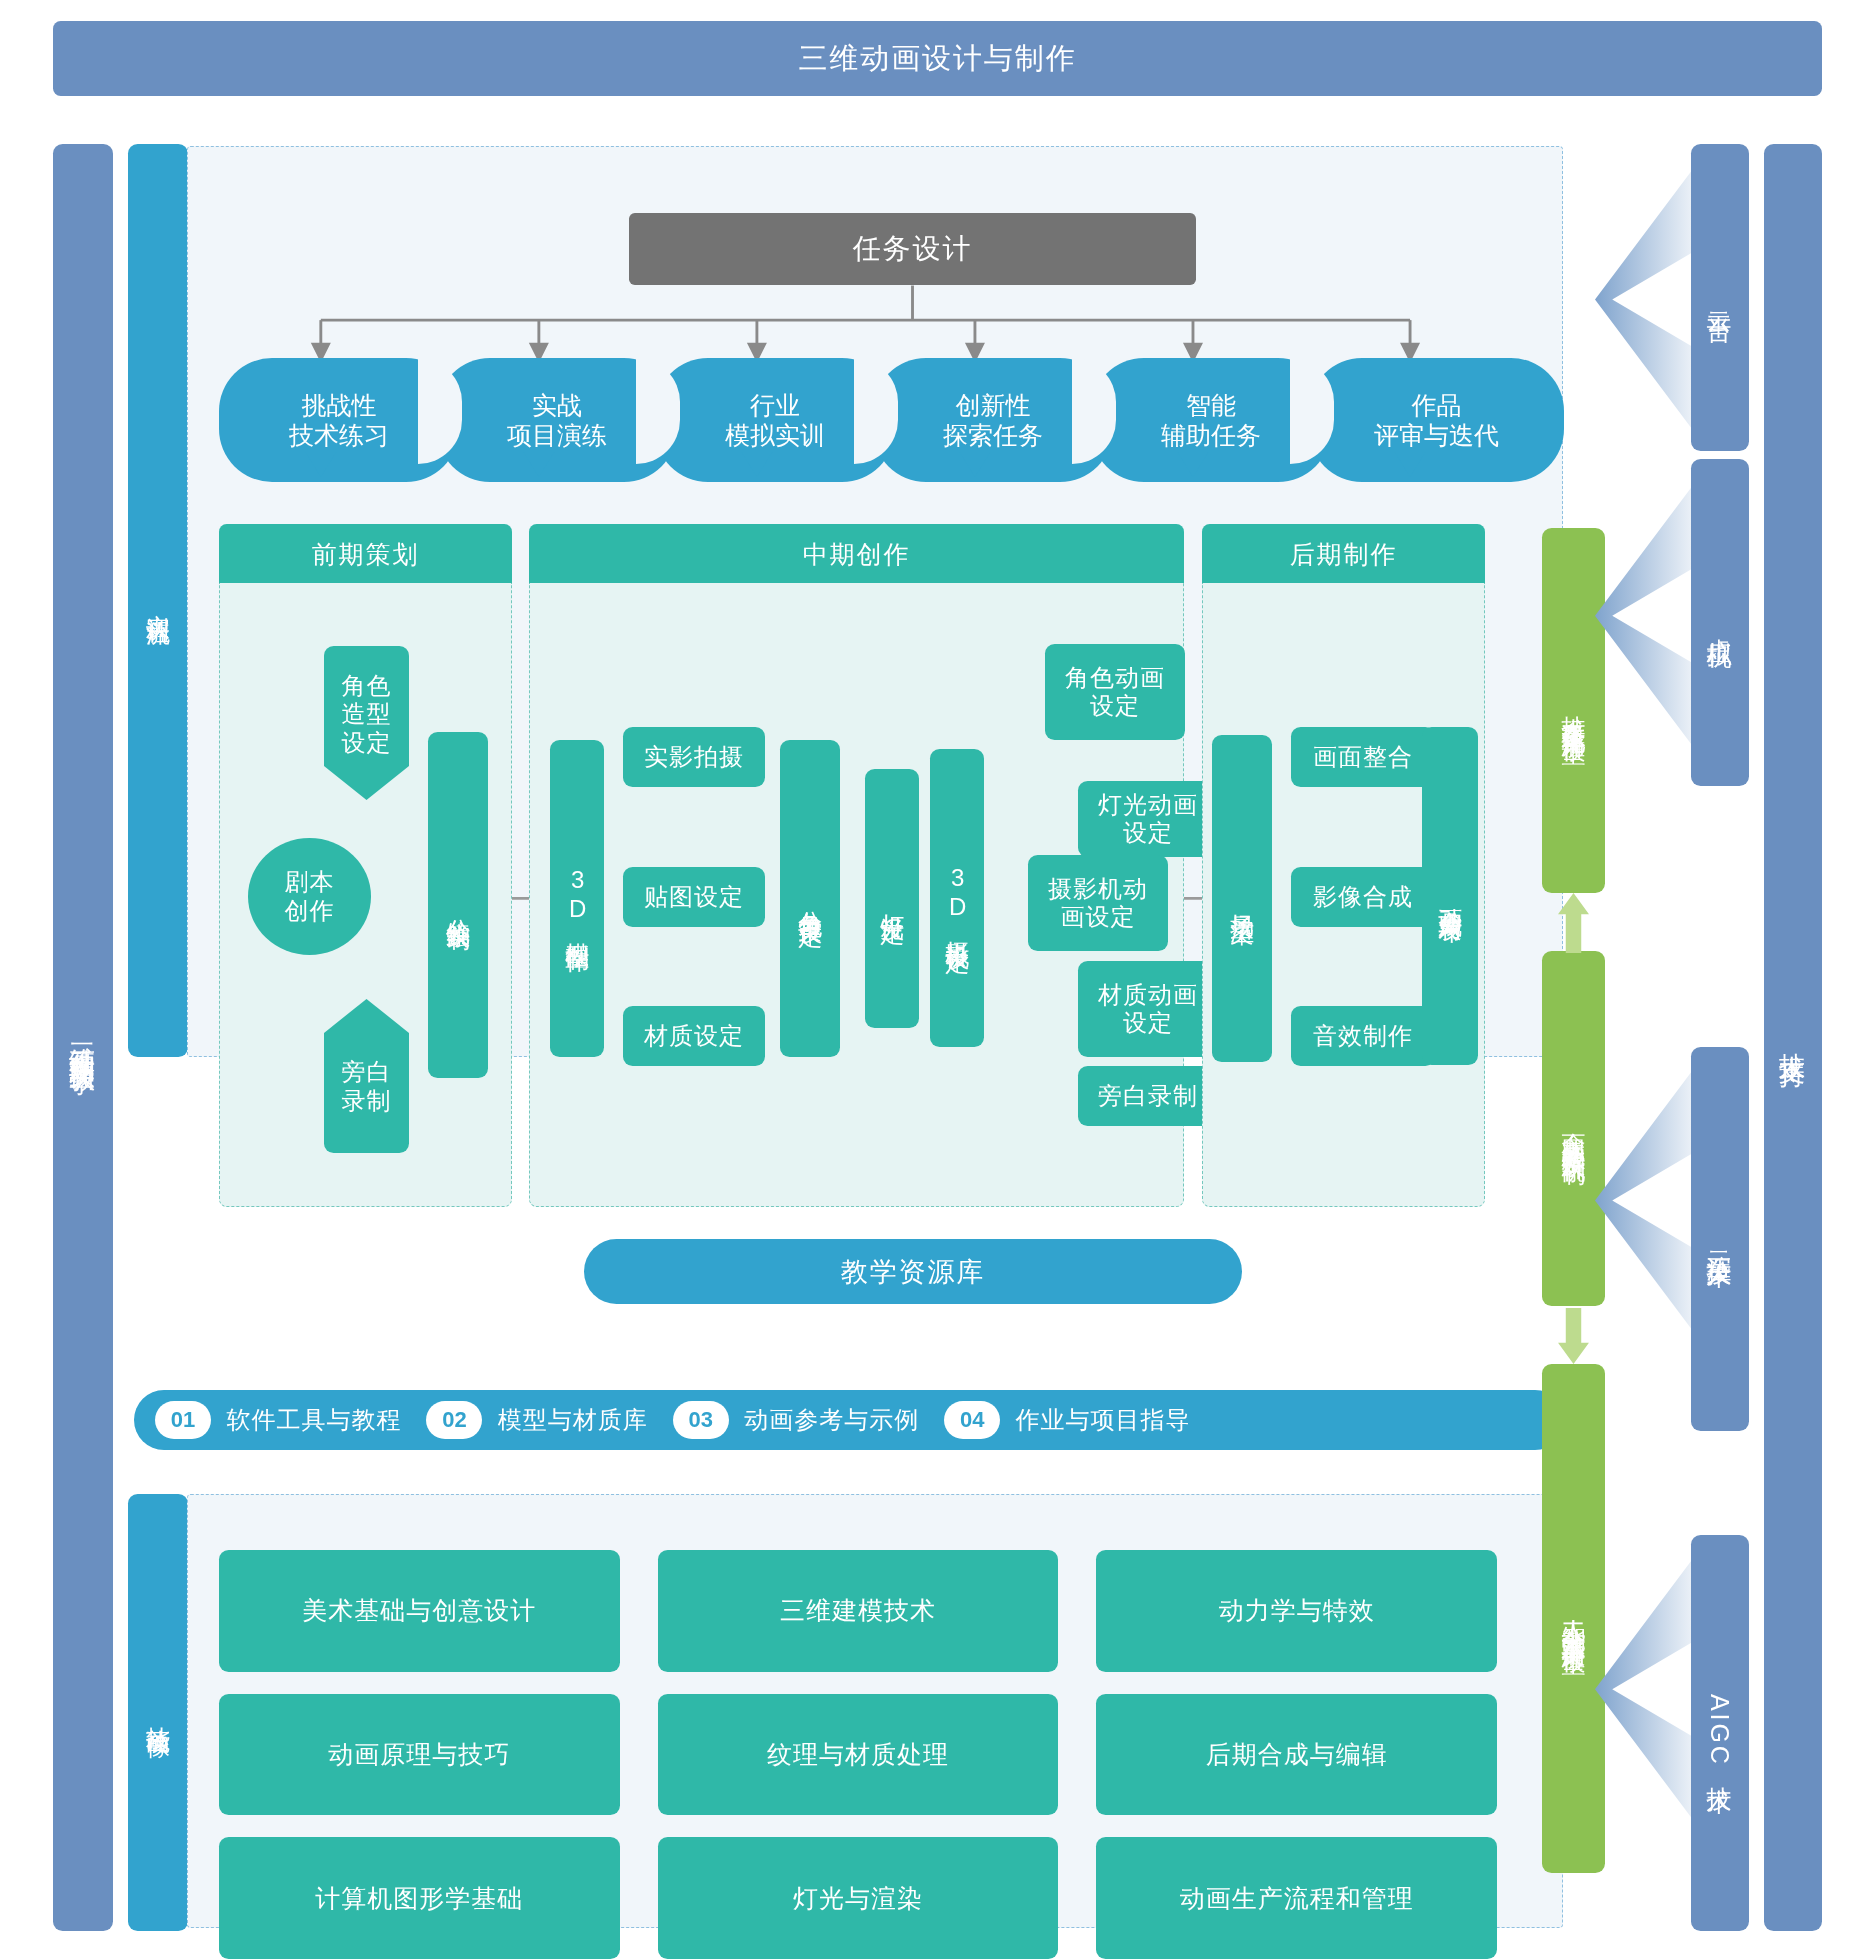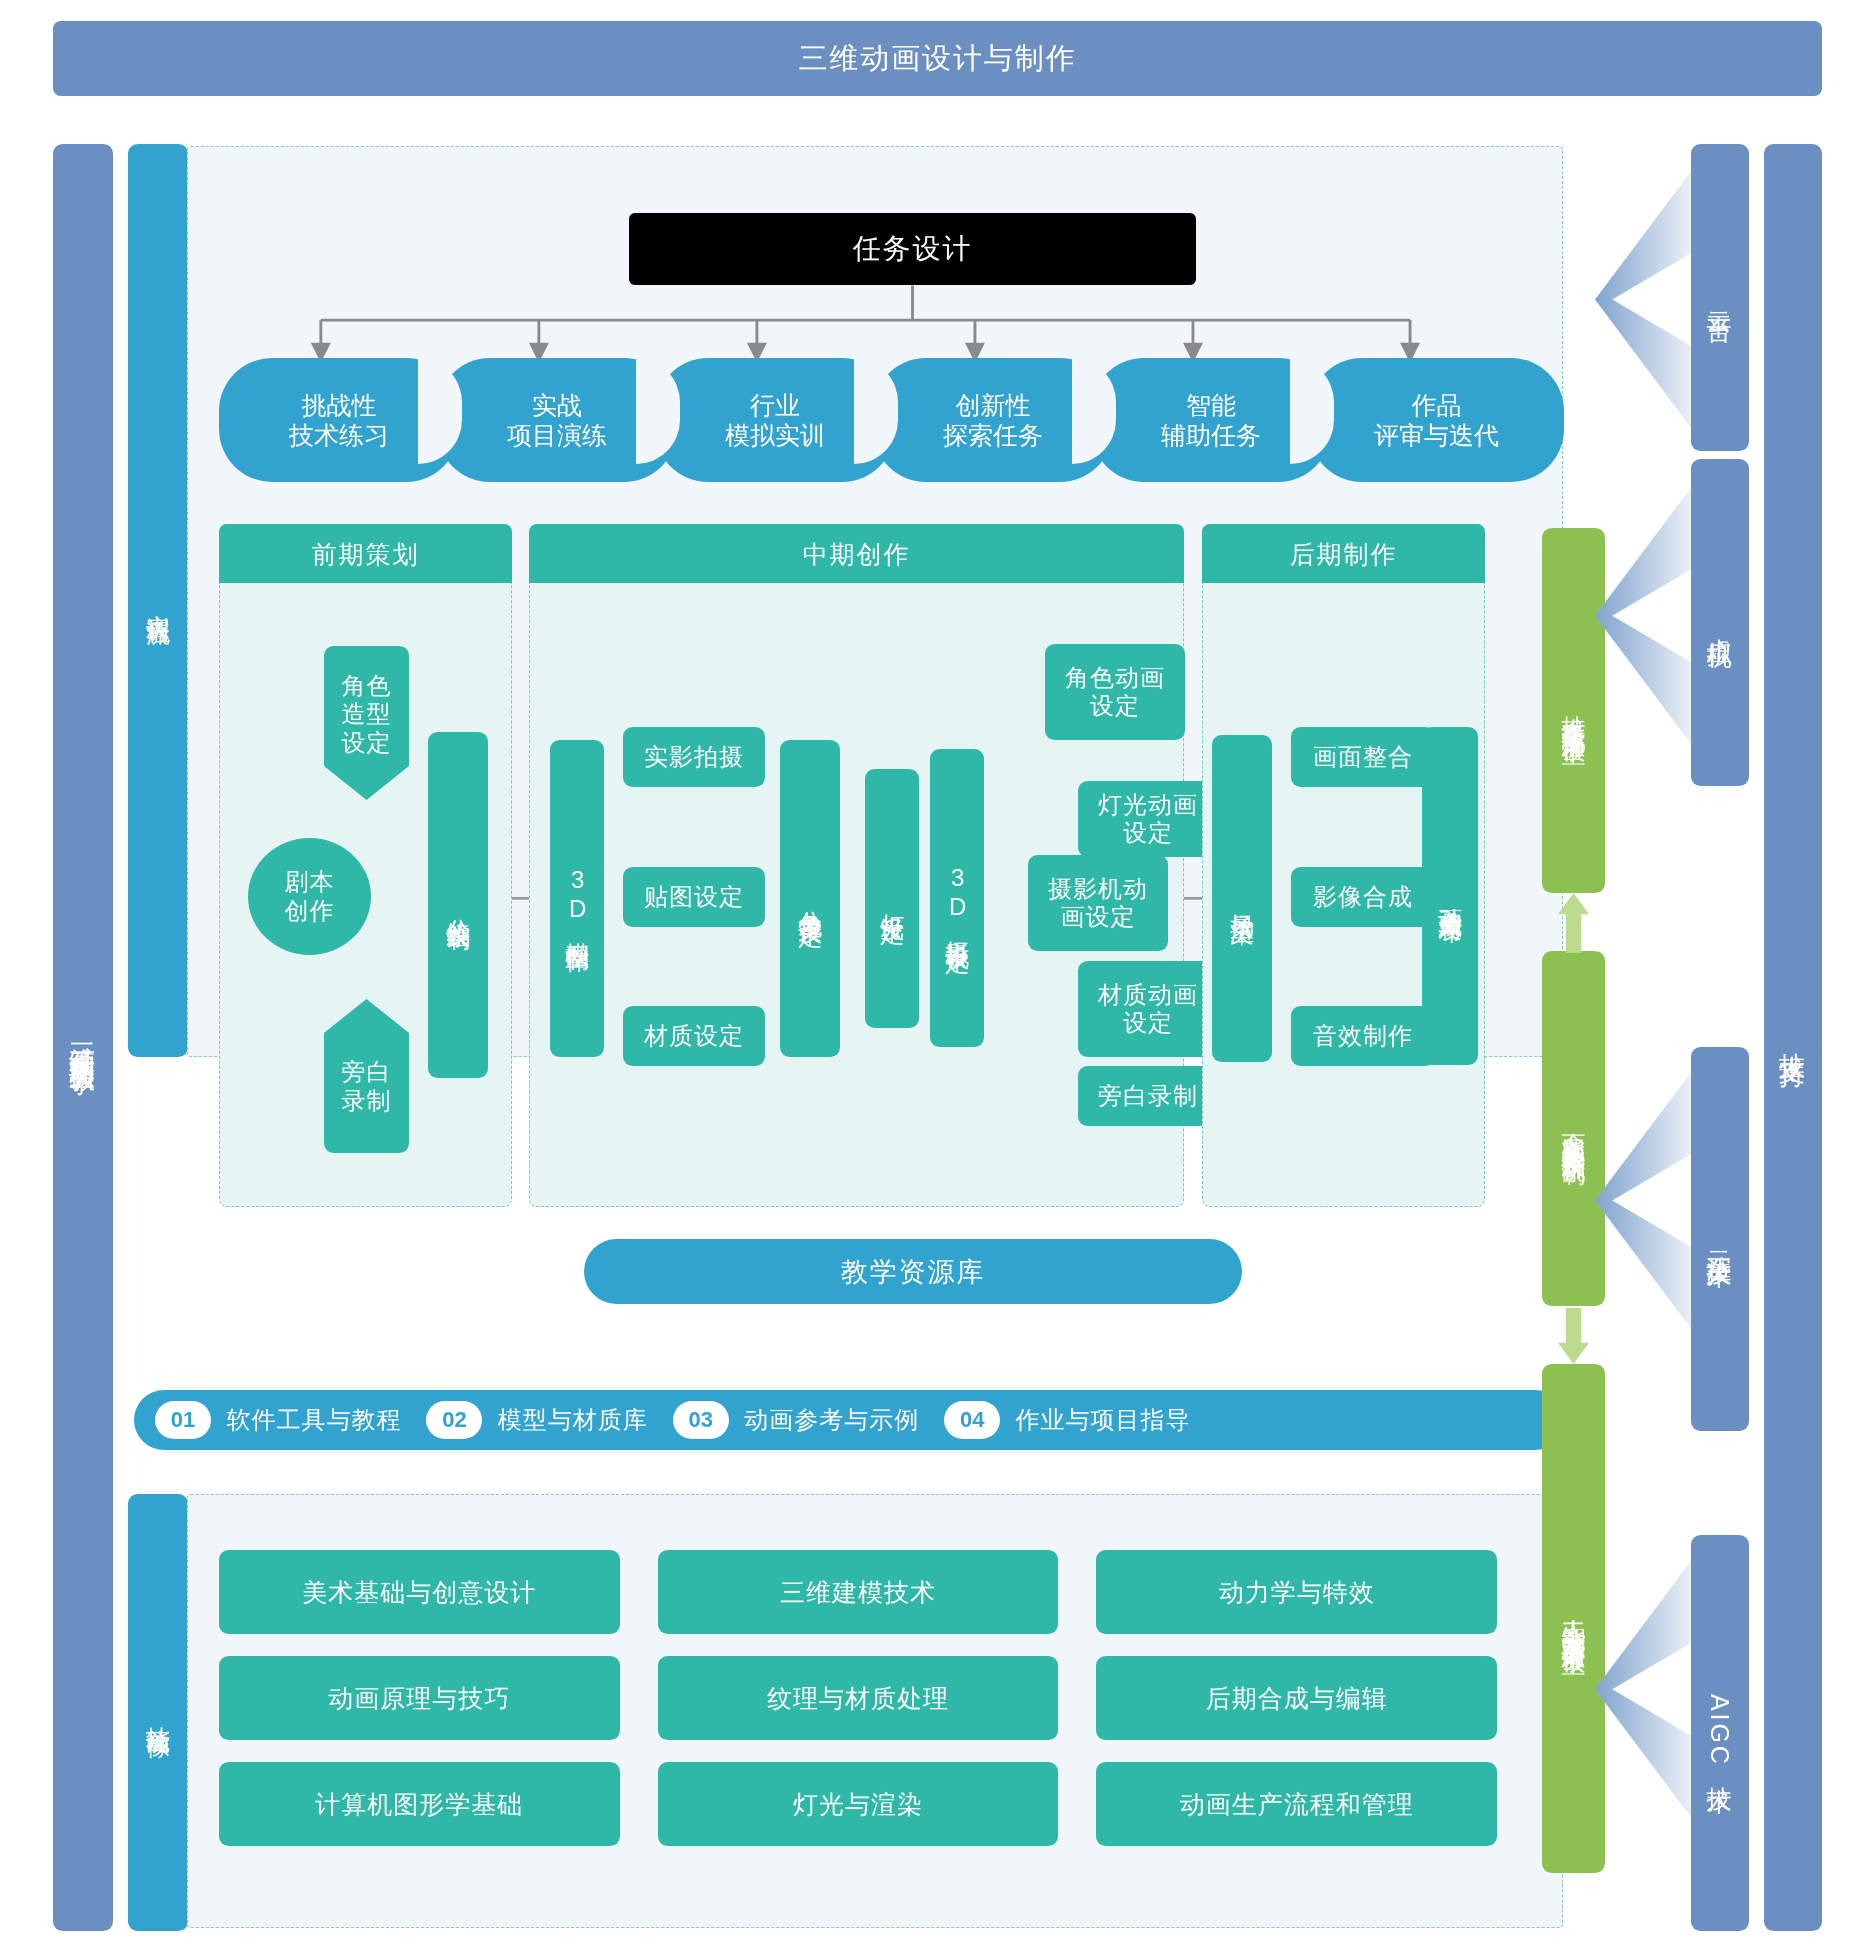--- a/index.html
+++ b/index.html
@@ -58,21 +58,21 @@
   
   .dashed-panel {
     background:#F1F6FA; border:1.9px dashed #8FC0E0; border-radius:3.8px;
   }
   #flow-panel  { left:187px; top:146px; width:1376px; height:911px; }
   #skill-panel { left:187px; top:1494px; width:1376px; height:434px; }
 
   
   #task-design {
     left:629px; top:213px; width:567px; height:72px;
-    background:#000000; border-radius:5.8px;
+    background:#737373; border-radius:5.8px;
     display:flex; align-items:center; justify-content:center;
     font-size:28px; letter-spacing:1.9px;
   }
 
   
   #connectors { left:0; top:0; width:1874px; height:1960px; pointer-events:none; }
 
   
   #task-row { left:219px; top:358px; width:1345px; height:106px; }
   .chip {
@@ -142,21 +142,21 @@
   .num-item { display:flex; align-items:center; margin-right:25px; }
   .num-badge {
     width:56px; height:38px; border-radius:19px; background:#ffffff;
     color:#32A3CE; font-size:22px; font-weight:bold;
     display:flex; align-items:center; justify-content:center; margin-right:15.4px;
   }
   .num-label { font-size:24px; letter-spacing:1px; }
 
   
   #skill-grid {
-    left:219px; top:1550px; width:1278px; height:296px;
+    left:219px; top:1550px; width:1278px; height:409px;
     display:grid; grid-template-columns:repeat(3,1fr); grid-template-rows:repeat(3,1fr);
     gap:22px 38px;
   }
   .skill-cell {
     background:#2FB8A8; border-radius:9.6px;
     display:flex; align-items:center; justify-content:center;
     font-size:25px; letter-spacing:1px;
   }
 </style>
 </head>

